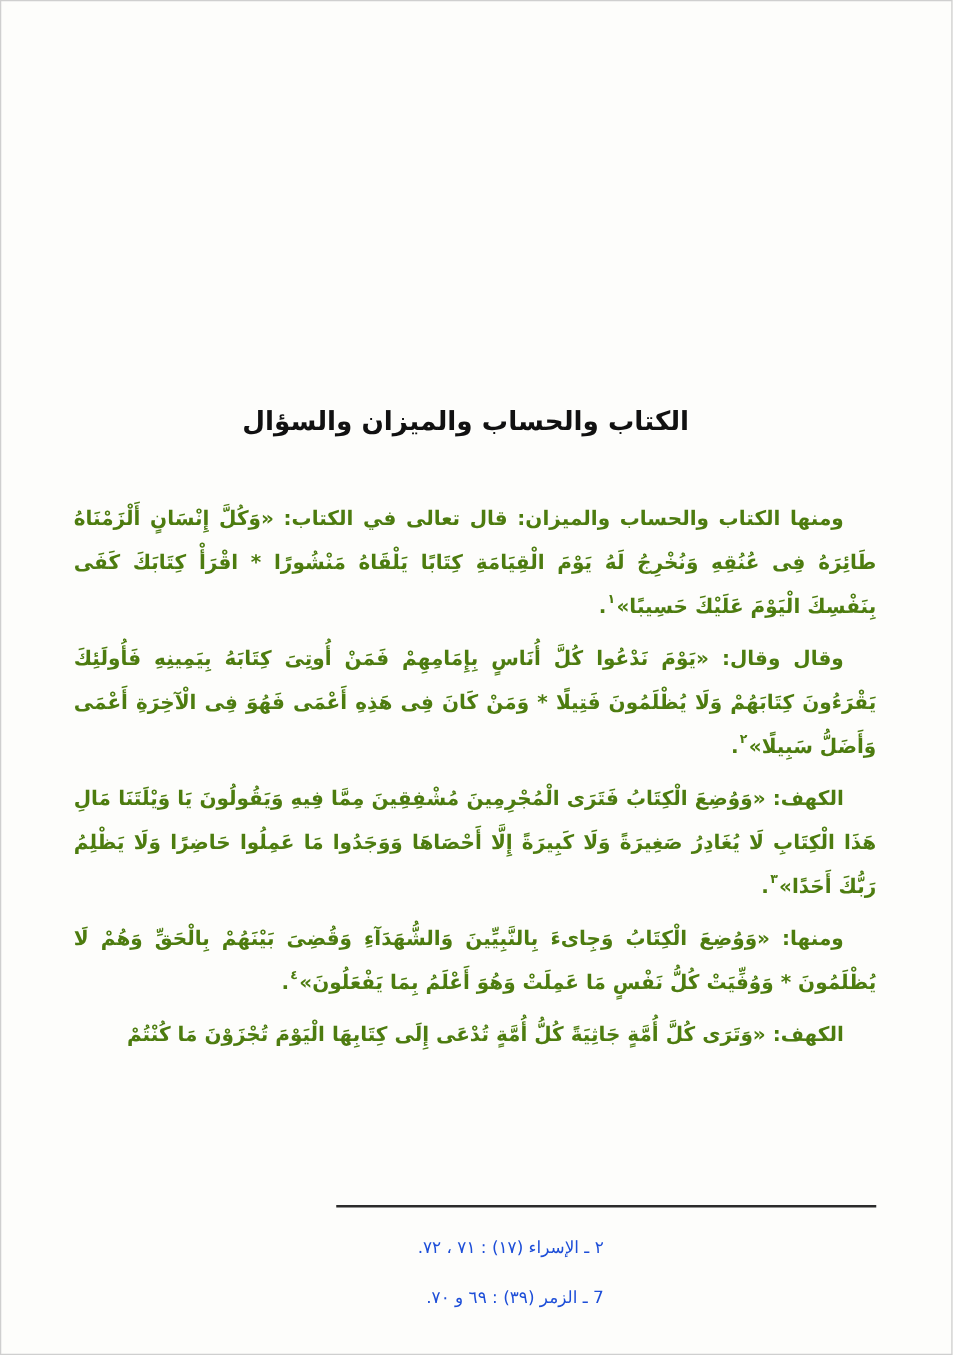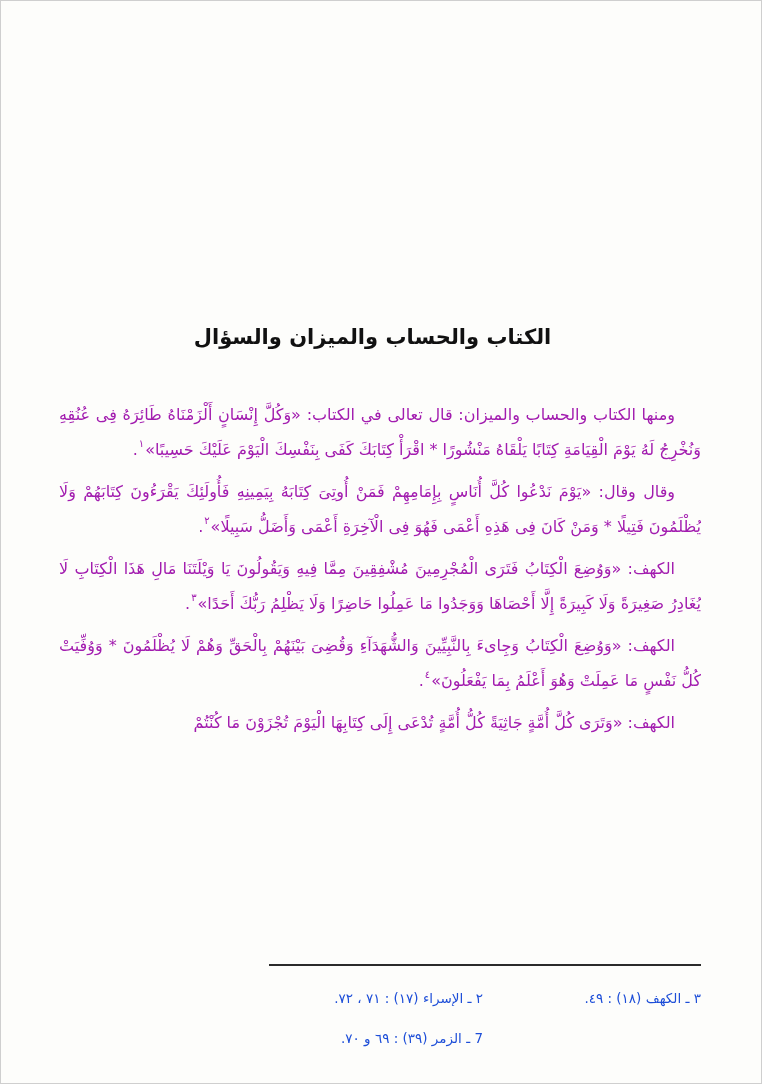--- a/index.html
+++ b/index.html
@@ -33,21 +33,22 @@
     position: absolute;
     top: 396px;
     right: 60px;
     width: 642px;
     height: 562px;
     overflow: hidden;
     direction: rtl;
     font-size: 16px;
     line-height: 35px;
     text-align: justify;
-    color: #a21caf;
+    color: #4d7c0f;
+    font-weight: bold;
   }
   .body-text p {
     margin: 0 0 7px 0;
     text-indent: 26px;
   }
   .body-text sup.fn-ref {
     font-size: 10px;
     line-height: 0;
     position: relative;
     top: -2px;
@@ -87,31 +88,30 @@
   <h1 class="page-title">الكتاب والحساب والميزان والسؤال</h1>
 
   <div class="body-text">
 
     <p><span>ومنها الكتاب والحساب والميزان: قال تعالى في الكتاب: «وَكُلَّ إِنْسَانٍ أَلْزَمْنَاهُ طَائِرَهُ فِى عُنُقِهِ وَنُخْرِجُ لَهُ يَوْمَ الْقِيَامَةِ كِتَابًا يَلْقَاهُ مَنْشُورًا * اقْرَأْ كِتَابَكَ كَفَى بِنَفْسِكَ الْيَوْمَ عَلَيْكَ حَسِيبًا»</span><sup class="fn-ref">١</sup><span>.</span></p>
 
     <p><span>وقال وقال: «يَوْمَ نَدْعُوا كُلَّ أُنَاسٍ بِإِمَامِهِمْ فَمَنْ أُوتِىَ كِتَابَهُ بِيَمِينِهِ فَأُولَئِكَ يَقْرَءُونَ كِتَابَهُمْ وَلَا يُظْلَمُونَ فَتِيلًا * وَمَنْ كَانَ فِى هَذِهِ أَعْمَى فَهُوَ فِى الْآخِرَةِ أَعْمَى وَأَضَلُّ سَبِيلًا»</span><sup class="fn-ref">٢</sup><span>.</span></p>
 
     <p><span>الكهف: «وَوُضِعَ الْكِتَابُ فَتَرَى الْمُجْرِمِينَ مُشْفِقِينَ مِمَّا فِيهِ وَيَقُولُونَ يَا وَيْلَتَنَا مَالِ هَذَا الْكِتَابِ لَا يُغَادِرُ صَغِيرَةً وَلَا كَبِيرَةً إِلَّا أَحْصَاهَا وَوَجَدُوا مَا عَمِلُوا حَاضِرًا وَلَا يَظْلِمُ رَبُّكَ أَحَدًا»</span><sup class="fn-ref">٣</sup><span>.</span></p>
 
-    <p><span>الكهف: «وَوُضِعَ الْكِتَابُ وَجِاىءَ بِالنَّبِيِّينَ وَالشُّهَدَآءِ وَقُضِىَ بَيْنَهُمْ بِالْحَقِّ وَهُمْ لَا يُظْلَمُونَ * وَوُفِّيَتْ كُلُّ نَفْسٍ مَا عَمِلَتْ وَهُوَ أَعْلَمُ بِمَا يَفْعَلُونَ»</span><sup class="fn-ref">٤</sup><span>.</span></p>
+    <p><span>ومنها: «وَوُضِعَ الْكِتَابُ وَجِاىءَ بِالنَّبِيِّينَ وَالشُّهَدَآءِ وَقُضِىَ بَيْنَهُمْ بِالْحَقِّ وَهُمْ لَا يُظْلَمُونَ * وَوُفِّيَتْ كُلُّ نَفْسٍ مَا عَمِلَتْ وَهُوَ أَعْلَمُ بِمَا يَفْعَلُونَ»</span><sup class="fn-ref">٤</sup><span>.</span></p>
 
     <p><span>الكهف: «وَتَرَى كُلَّ أُمَّةٍ جَاثِيَةً كُلُّ أُمَّةٍ تُدْعَى إِلَى كِتَابِهَا الْيَوْمَ تُجْزَوْنَ مَا كُنْتُمْ</span></p>
 
   </div>
 
   <div class="footnote-area">
     <div class="fn-rule"></div>
     <div class="fn-cols">
       <div class="fn-col-right">
-        <div class="fn-item">٣ ـ الكهف (١٨) : ٤٩.</div>
       </div>
       <div class="fn-col-left">
         <div class="fn-item">٢ ـ الإسراء (١٧) : ٧١ ، ٧٢.</div>
         <div class="fn-item">7 ـ الزمر (٣٩) : ٦٩ و ٧٠.</div>
       </div>
     </div>
   </div>
 
 </div>
 

